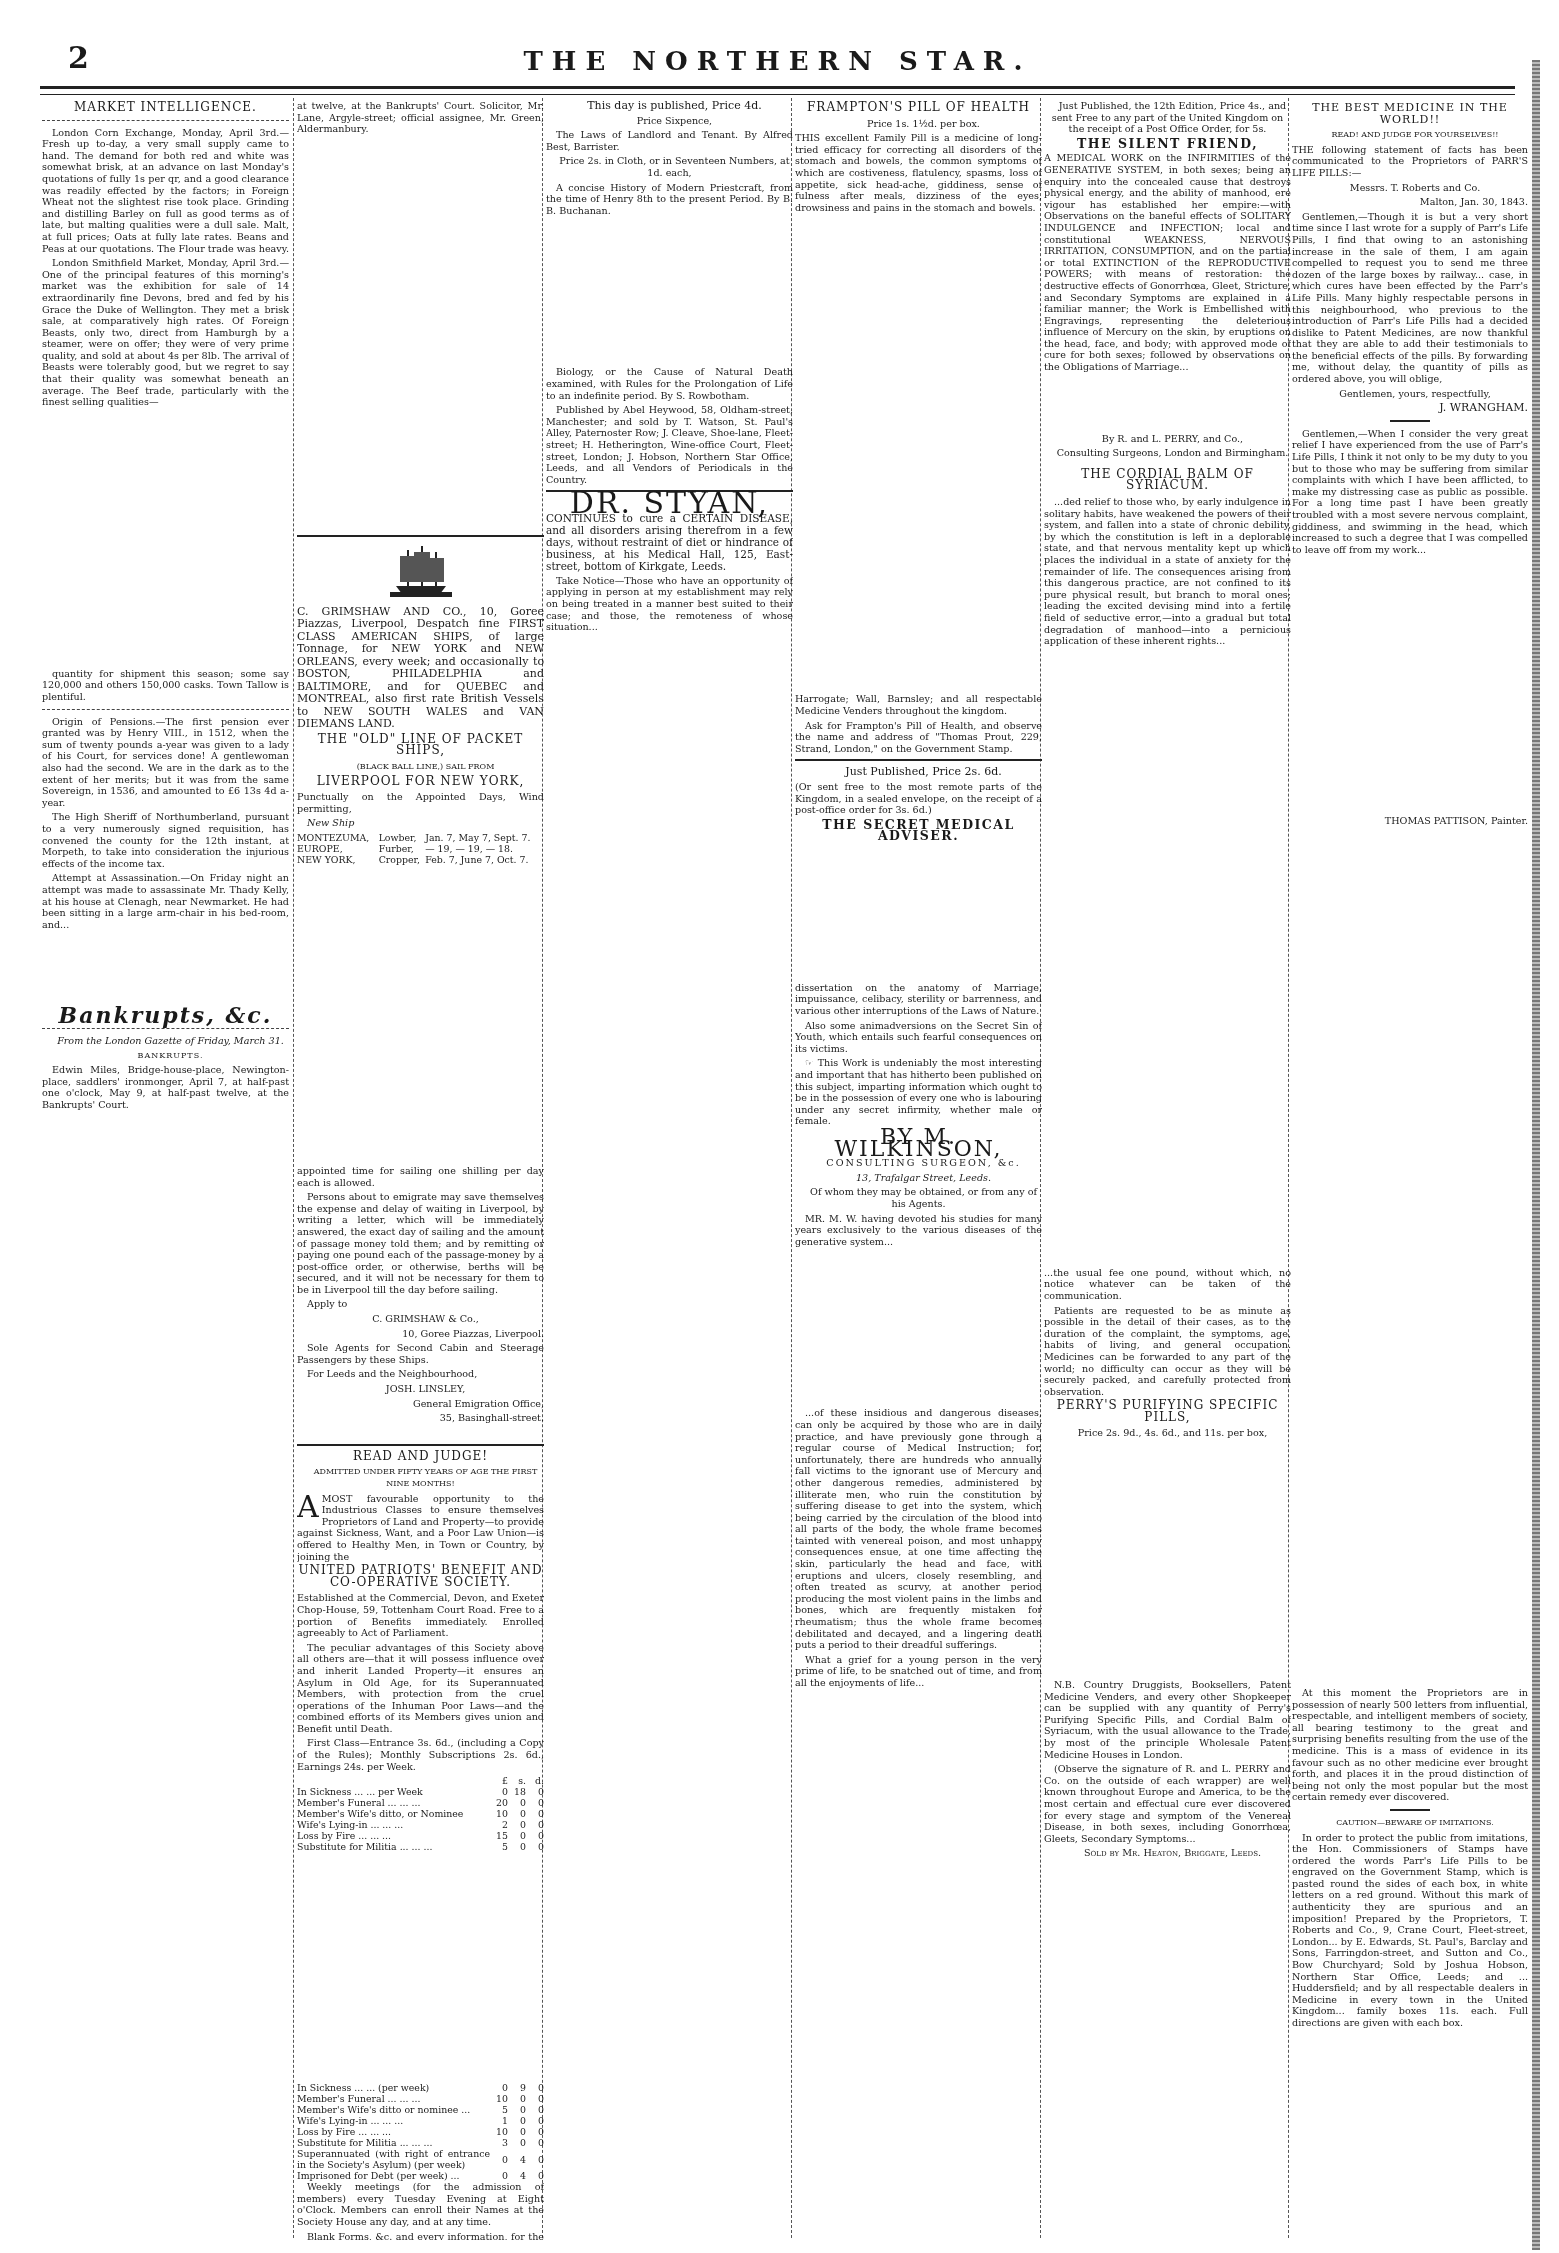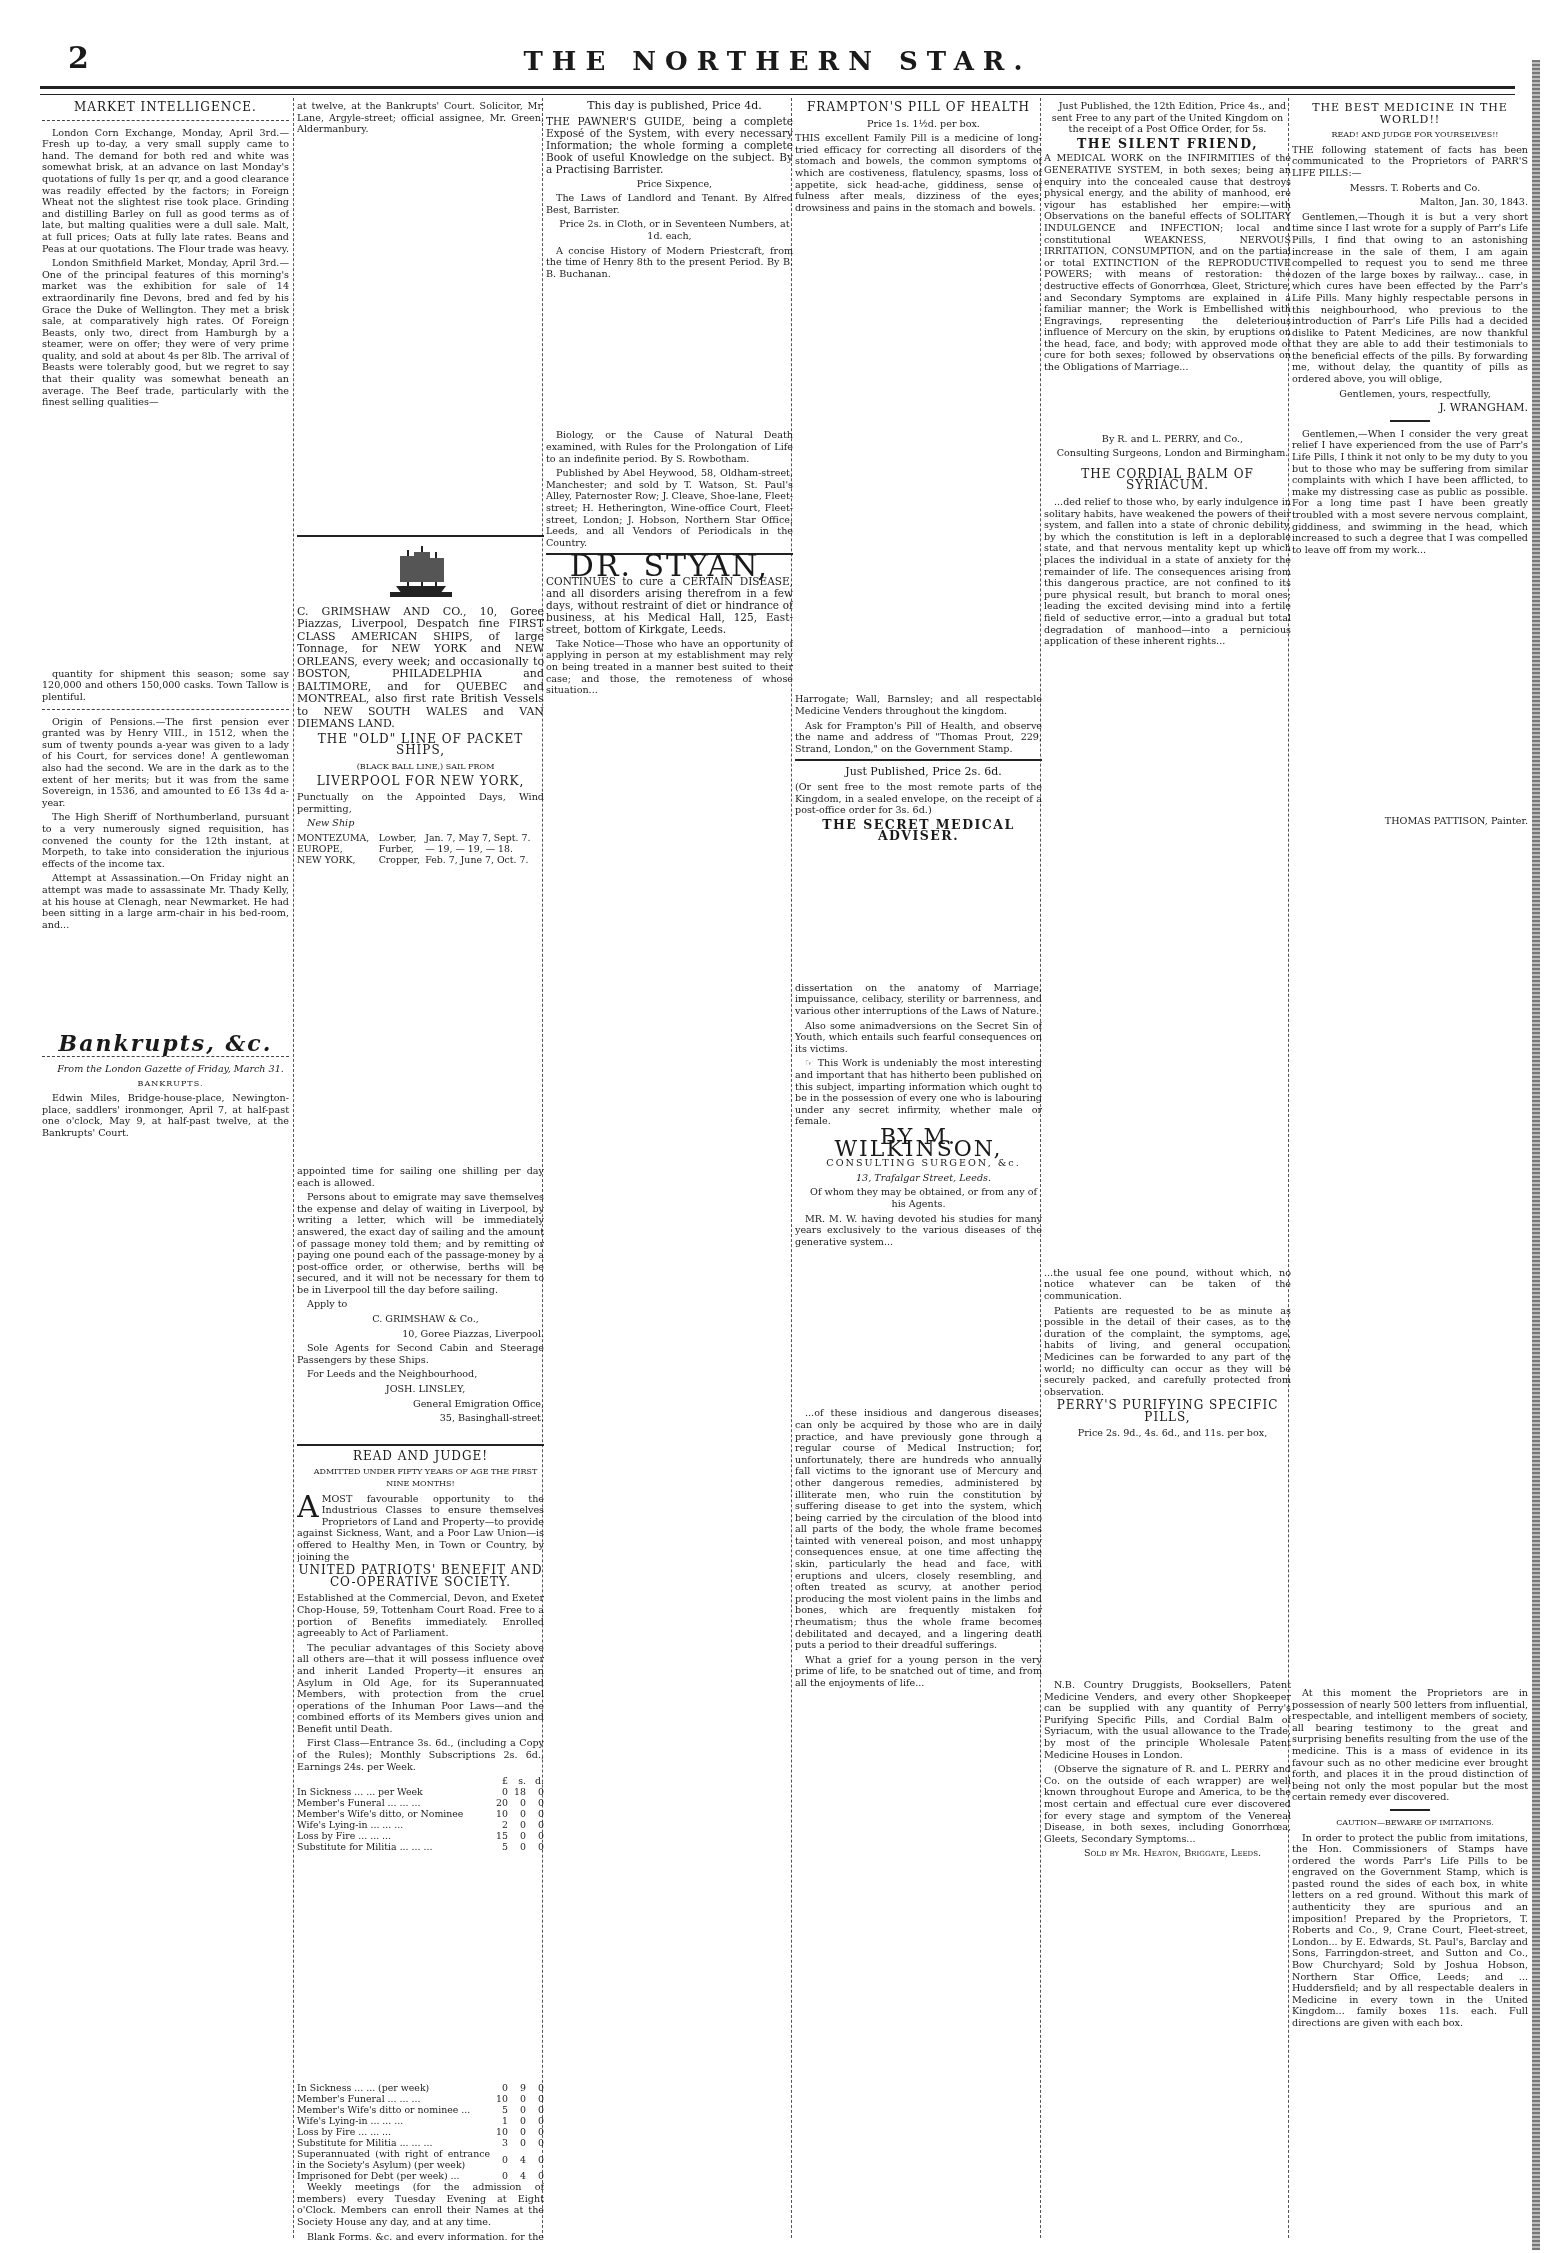--- a/index.html
+++ b/index.html
@@ -53,21 +53,21 @@
 <div class="col" style="left:42px">
   <h2 class="sec">MARKET INTELLIGENCE.</h2>
   <div class="dash"></div>
   <p>London Corn Exchange, Monday, April 3rd.—Fresh up to-day, a very small supply came to hand. The demand for both red and white was somewhat brisk, at an advance on last Monday's quotations of fully 1s per qr, and a good clearance was readily effected by the factors; in Foreign Wheat not the slightest rise took place. Grinding and distilling Barley on full as good terms as of late, but malting qualities were a dull sale. Malt, at full prices; Oats at fully late rates. Beans and Peas at our quotations. The Flour trade was heavy.</p>
   <p>London Smithfield Market, Monday, April 3rd.—One of the principal features of this morning's market was the exhibition for sale of 14 extraordinarily fine Devons, bred and fed by his Grace the Duke of Wellington. They met a brisk sale, at comparatively high rates. Of Foreign Beasts, only two, direct from Hamburgh by a steamer, were on offer; they were of very prime quality, and sold at about 4s per 8lb. The arrival of Beasts were tolerably good, but we regret to say that their quality was somewhat beneath an average. The Beef trade, particularly with the finest selling qualities—</p>
   <p style="margin-top:260px">quantity for shipment this season; some say 120,000 and others 150,000 casks. Town Tallow is plentiful.</p>
   <div class="dash"></div>
   <p>Origin of Pensions.—The first pension ever granted was by Henry VIII., in 1512, when the sum of twenty pounds a-year was given to a lady of his Court, for services done! A gentlewoman also had the second. We are in the dark as to the extent of her merits; but it was from the same Sovereign, in 1536, and amounted to £6 13s 4d a-year.</p>
   <p>The High Sheriff of Northumberland, pursuant to a very numerously signed requisition, has convened the county for the 12th instant, at Morpeth, to take into consideration the injurious effects of the income tax.</p>
   <p>Attempt at Assassination.—On Friday night an attempt was made to assassinate Mr. Thady Kelly, at his house at Clenagh, near Newmarket. He had been sitting in a large arm-chair in his bed-room, and...</p>
-  <h2 class="big" style="margin-top:108px;font-style:italic;font-weight:bold;font-family:'DejaVu Serif',serif;">Bankrupts, &amp;c.</h2>
+  <h2 class="big" style="margin-top:80px;font-style:italic;font-weight:bold;font-family:'DejaVu Serif',serif;">Bankrupts, &amp;c.</h2>
   <div class="dash"></div>
   <p class="c it">From the London Gazette of Friday, March 31.</p>
   <p class="c" style="font-size:8px;letter-spacing:1px">BANKRUPTS.</p>
   <p>Edwin Miles, Bridge-house-place, Newington-place, saddlers' ironmonger, April 7, at half-past one o'clock, May 9, at half-past twelve, at the Bankrupts' Court.</p>
 </div>
 
 <div class="col" style="left:297px">
   <p class="ni">at twelve, at the Bankrupts' Court. Solicitor, Mr. Lane, Argyle-street; official assignee, Mr. Green, Aldermanbury.</p>
   <div class="sep" style="margin-top:400px"></div>
   <svg class="ship" viewBox="0 0 70 60">
@@ -219,21 +219,20 @@
         </tr>
   </tbody>
     </table>
   <p>Weekly meetings (for the admission of members) every Tuesday Evening at Eight o'Clock. Members can enroll their Names at the Society House any day, and at any time.</p>
   <p>Blank Forms, &amp;c. and every information, for the Admission of Country Members, can be obtained on application by enclosing a post-office stamp in letter (post paid) to the Secretary, at the Society's House, 59, Tottenham Court-road.</p>
 
 </div>
 
 <div class="col" style="left:546px">
   <p class="c" style="font-size:11px">This day is published, Price 4d.</p>
-  <p class="ni" style="font-size:10.5px;line-height:12px">THE PAWNER'S GUIDE, being a complete Exposé of the System, with every necessary Information; the whole forming a complete Book of useful Knowledge on the subject. By a Practising Barrister.</p>
   <p class="c">Price Sixpence,</p>
   <p>The Laws of Landlord and Tenant. By Alfred Best, Barrister.</p>
   <p class="c">Price 2s. in Cloth, or in Seventeen Numbers, at 1d. each,</p>
   <p>A concise History of Modern Priestcraft, from the time of Henry 8th to the present Period. By B. B. Buchanan.</p>
   <p style="margin-top:150px">Biology, or the Cause of Natural Death examined, with Rules for the Prolongation of Life to an indefinite period. By S. Rowbotham.</p>
   <p>Published by Abel Heywood, 58, Oldham-street, Manchester; and sold by T. Watson, St. Paul's Alley, Paternoster Row; J. Cleave, Shoe-lane, Fleet-street; H. Hetherington, Wine-office Court, Fleet-street, London; J. Hobson, Northern Star Office, Leeds, and all Vendors of Periodicals in the Country.</p>
   <div class="sep"></div>
   <h2 class="big" style="font-size:30px">DR. STYAN,</h2>
   <p class="ni" style="font-size:10.5px;line-height:12px">CONTINUES to cure a CERTAIN DISEASE, and all disorders arising therefrom in a few days, without restraint of diet or hindrance of business, at his Medical Hall, 125, East-street, bottom of Kirkgate, Leeds.</p>
   <p>Take Notice—Those who have an opportunity of applying in person at my establishment may rely on being treated in a manner best suited to their case; and those, the remoteness of whose situation...</p>

